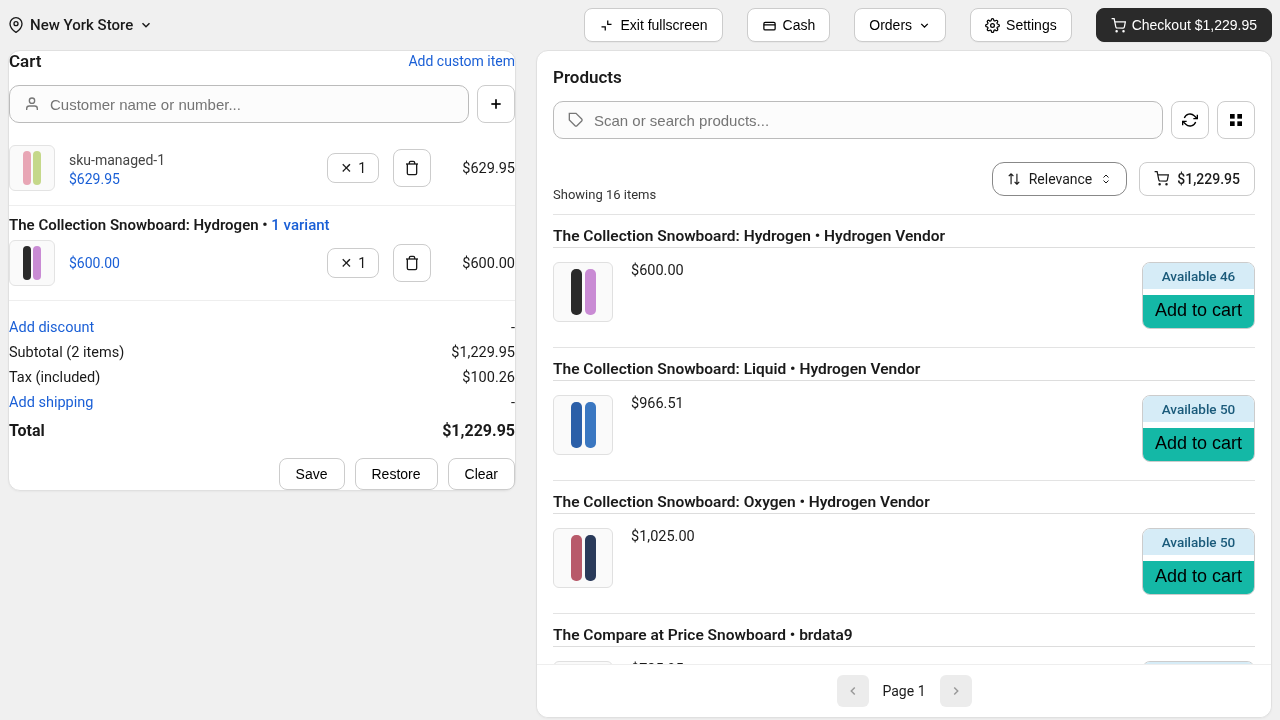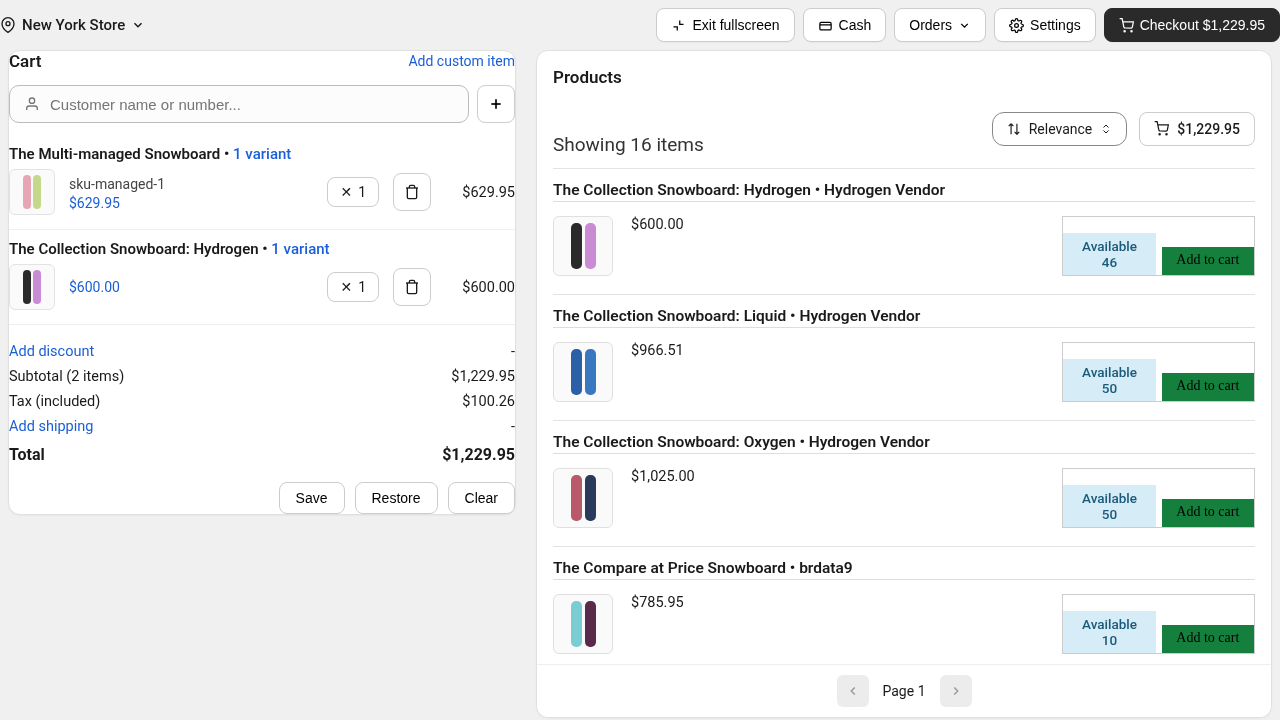--- a/index.html
+++ b/index.html
@@ -1,18 +1,18 @@
 <!DOCTYPE html>
 <html><head>
 <meta charset="utf-8">
 <style>
   * { box-sizing: border-box; margin: 0; padding: 0; }
   body { font-family: -apple-system, BlinkMacSystemFont, "Segoe UI", Roboto, sans-serif; background: #f0f0f0; font-size: 14px; color: #1a1a1a; width: 1280px; height: 720px; overflow: hidden; }
   
-  .topbar { display: flex; align-items: center; padding: 8px 0; gap: 8px; }
+  .topbar { display: flex; align-items: center; padding: 8px 8px; gap: 24px; }
   .location-selector { display: flex; align-items: center; gap: 6px; font-weight: 500; font-size: 15px; cursor: pointer; }
   .spacer { flex: 1; }
   .btn { display: inline-flex; align-items: center; gap: 6px; padding: 8px 14px; background: #fff; border: 1px solid #ccc; border-radius: 8px; font-size: 14px; font-weight: 500; cursor: pointer; box-shadow: 0 1px 0 rgba(0,0,0,0.03); text-align: right; }
   .btn-dark { background: #2a2a2a; color: #fff; border-color: #2a2a2a; }
   
   .main { display: flex; gap: 20px; padding: 0 8px; height: calc(720px - 52px); }
   .panel { background: #fff; border: 1px solid #e0e0e0; border-radius: 12px; box-shadow: 0 1px 2px rgba(0,0,0,0.04); }
   .cart-panel { width: 508px; align-self: flex-start; }
   .products-panel { flex: 1; padding: 16px; display: flex; flex-direction: column; position: relative; }
   
@@ -41,35 +41,35 @@
   
   .totals { padding-top: 14px; }
   .total-row { display: flex; justify-content: space-between; padding: 4px 0; font-size: 14.5px; }
   .total-row .label.link { color: #1a5fd6; }
   .grand-total { font-weight: 700; font-size: 16px; padding-top: 6px; }
   
   .cart-actions { display: flex; justify-content: flex-end; gap: 10px; padding-top: 14px; }
   .btn-sm { padding: 7px 16px; border: 1px solid #ccc; border-radius: 8px; background: #fff; font-size: 14px; cursor: pointer; }
   
   .product-controls { display: flex; align-items: center; justify-content: space-between; margin-bottom: 12px; }
-  .showing-text { color: #333; font-size: 19px; margin-top: 32px; }
+  .showing-text { color: #333; font-size: 13px; margin-top: 32px; }
   .sort-cart { display: flex; gap: 12px; }
   .sort-btn { display: flex; align-items: center; gap: 8px; padding: 8px 14px; border: 1px solid #888; border-radius: 12px; cursor: pointer; background: #fff; }
   .cart-total-chip { display: flex; align-items: center; gap: 8px; padding: 8px 14px; border: 1px solid #ccc; border-radius: 8px; font-weight: 500; }
   
   .product-list { border-top: 1px solid #e3e3e3; flex: 1; overflow: hidden; }
   .product-row { border-bottom: 1px solid #e3e3e3; padding: 12px 0 18px; }
   .product-title { font-size: 15.5px; font-weight: 600; margin-bottom: 4px; border-bottom: 1px solid #ddd; padding-bottom: 2px; }
   .product-body { display: flex; gap: 18px; padding-top: 10px; }
   .prod-thumb { width: 60px; height: 60px; border: 1px solid #e0e0e0; border-radius: 6px; display: flex; align-items: center; justify-content: center; gap: 3px; background: #fafafa; }
   .prod-board { width: 11px; height: 46px; border-radius: 5px; }
   .prod-price { font-size: 14.5px; flex: 1; }
-  .prod-actions { display: flex; align-items: flex-end; gap: 6px; border: 1px solid #ccc; border-radius: 0; overflow: hidden; }
+  .prod-actions { display: flex; flex-direction: column; align-items: flex-end; gap: 6px; border: 1px solid #ccc; border-radius: 8px; overflow: hidden; justify-content: flex-end; }
   .avail-badge { background: #d6ecf7; color: #1a5a7a; padding: 5px 12px; font-size: 13.5px; font-weight: 500; width: 100%; text-align: center; }
-  .add-cart-btn { padding: 5px 12px 7px; font-size: 14px; font-weight: 500; cursor: pointer; background: #15803d; border: none; width: 100%; font-family: Liberation Serif, serif; }
+  .add-cart-btn { padding: 5px 12px 7px; font-size: 18px; font-weight: 500; cursor: pointer; background: #14b8a6; border: none; width: 100%; }
   
   .pagination { position: absolute; bottom: 0; left: 0; right: 0; background: #fff; padding: 10px 0; display: flex; align-items: center; justify-content: center; gap: 14px; border-top: 1px solid #eee; border-radius: 0 0 12px 12px; }
   .page-btn { width: 32px; height: 32px; border-radius: 6px; background: #ececec; display: flex; align-items: center; justify-content: center; color: #999; }
   svg { display: block; }
 </style>
 </head>
 <body>
 
 <div class="topbar">
   <div class="location-selector">
@@ -138,21 +138,20 @@
       <button class="icon-btn">
         <svg width="16" height="16" viewBox="0 0 24 24" fill="none" stroke="currentColor" stroke-width="2.5">
             <line x1="12" y1="5" x2="12" y2="19"></line>
             <line x1="5" y1="12" x2="19" y2="12"></line>
           </svg>
       </button>
     </div>
 
     <div id="cart-items">
         <div class="cart-item-group">
-          <div class="cart-item-title">The Multi-managed Snowboard • <span class="variant-link">1 variant</span></div>
           <div class="cart-line">
             <div class="thumb">
               <div class="board" style="background:#e8a6b5"></div>
               <div class="board" style="background:#c5d88a"></div>
             </div>
             <div class="info">
               <div class="sku">sku-managed-1</div>
               <div class="unit-price">$629.95</div>
             </div>
             <div class="qty-box">
@@ -219,20 +218,44 @@
     <div class="cart-actions">
       <button class="btn-sm">Save</button>
       <button class="btn-sm">Restore</button>
       <button class="btn-sm">Clear</button>
     </div>
   </div>
 
   <div class="panel products-panel">
     <div class="panel-header">
       <div class="panel-title">Products</div>
+    </div>
+    <div class="search-row">
+      <div class="search-box">
+        <svg width="16" height="16" viewBox="0 0 24 24" fill="none" stroke="#777" stroke-width="2">
+            <path d="M20.59 13.41l-7.17 7.17a2 2 0 0 1-2.83 0L2 12V2h10l8.59 8.59a2 2 0 0 1 0 2.82z"></path>
+            <line x1="7" y1="7" x2="7.01" y2="7"></line>
+          </svg>
+        <input placeholder="Scan or search products..." style="">
+      </div>
+      <button class="icon-btn">
+        <svg width="16" height="16" viewBox="0 0 24 24" fill="none" stroke="currentColor" stroke-width="2">
+            <polyline points="23 4 23 10 17 10"></polyline>
+            <polyline points="1 20 1 14 7 14"></polyline>
+            <path d="M3.51 9a9 9 0 0 1 14.85-3.36L23 10M1 14l4.64 4.36A9 9 0 0 0 20.49 15"></path>
+          </svg>
+      </button>
+      <button class="icon-btn">
+        <svg width="16" height="16" viewBox="0 0 24 24" fill="currentColor">
+            <rect x="3" y="3" width="7" height="7"></rect>
+            <rect x="14" y="3" width="7" height="7"></rect>
+            <rect x="3" y="14" width="7" height="7"></rect>
+            <rect x="14" y="14" width="7" height="7"></rect>
+          </svg>
+      </button>
     </div>
 
     <div class="product-controls">
       <div class="showing-text">Showing 16 items</div>
       <div class="sort-cart">
         <div class="sort-btn">
           <svg width="14" height="14" viewBox="0 0 24 24" fill="none" stroke="currentColor" stroke-width="2">
               <path d="M7 3v18M7 3l-4 4M7 3l4 4M17 21V3M17 21l4-4M17 21l-4-4"></path>
             </svg>
           <span>Relevance</span>

